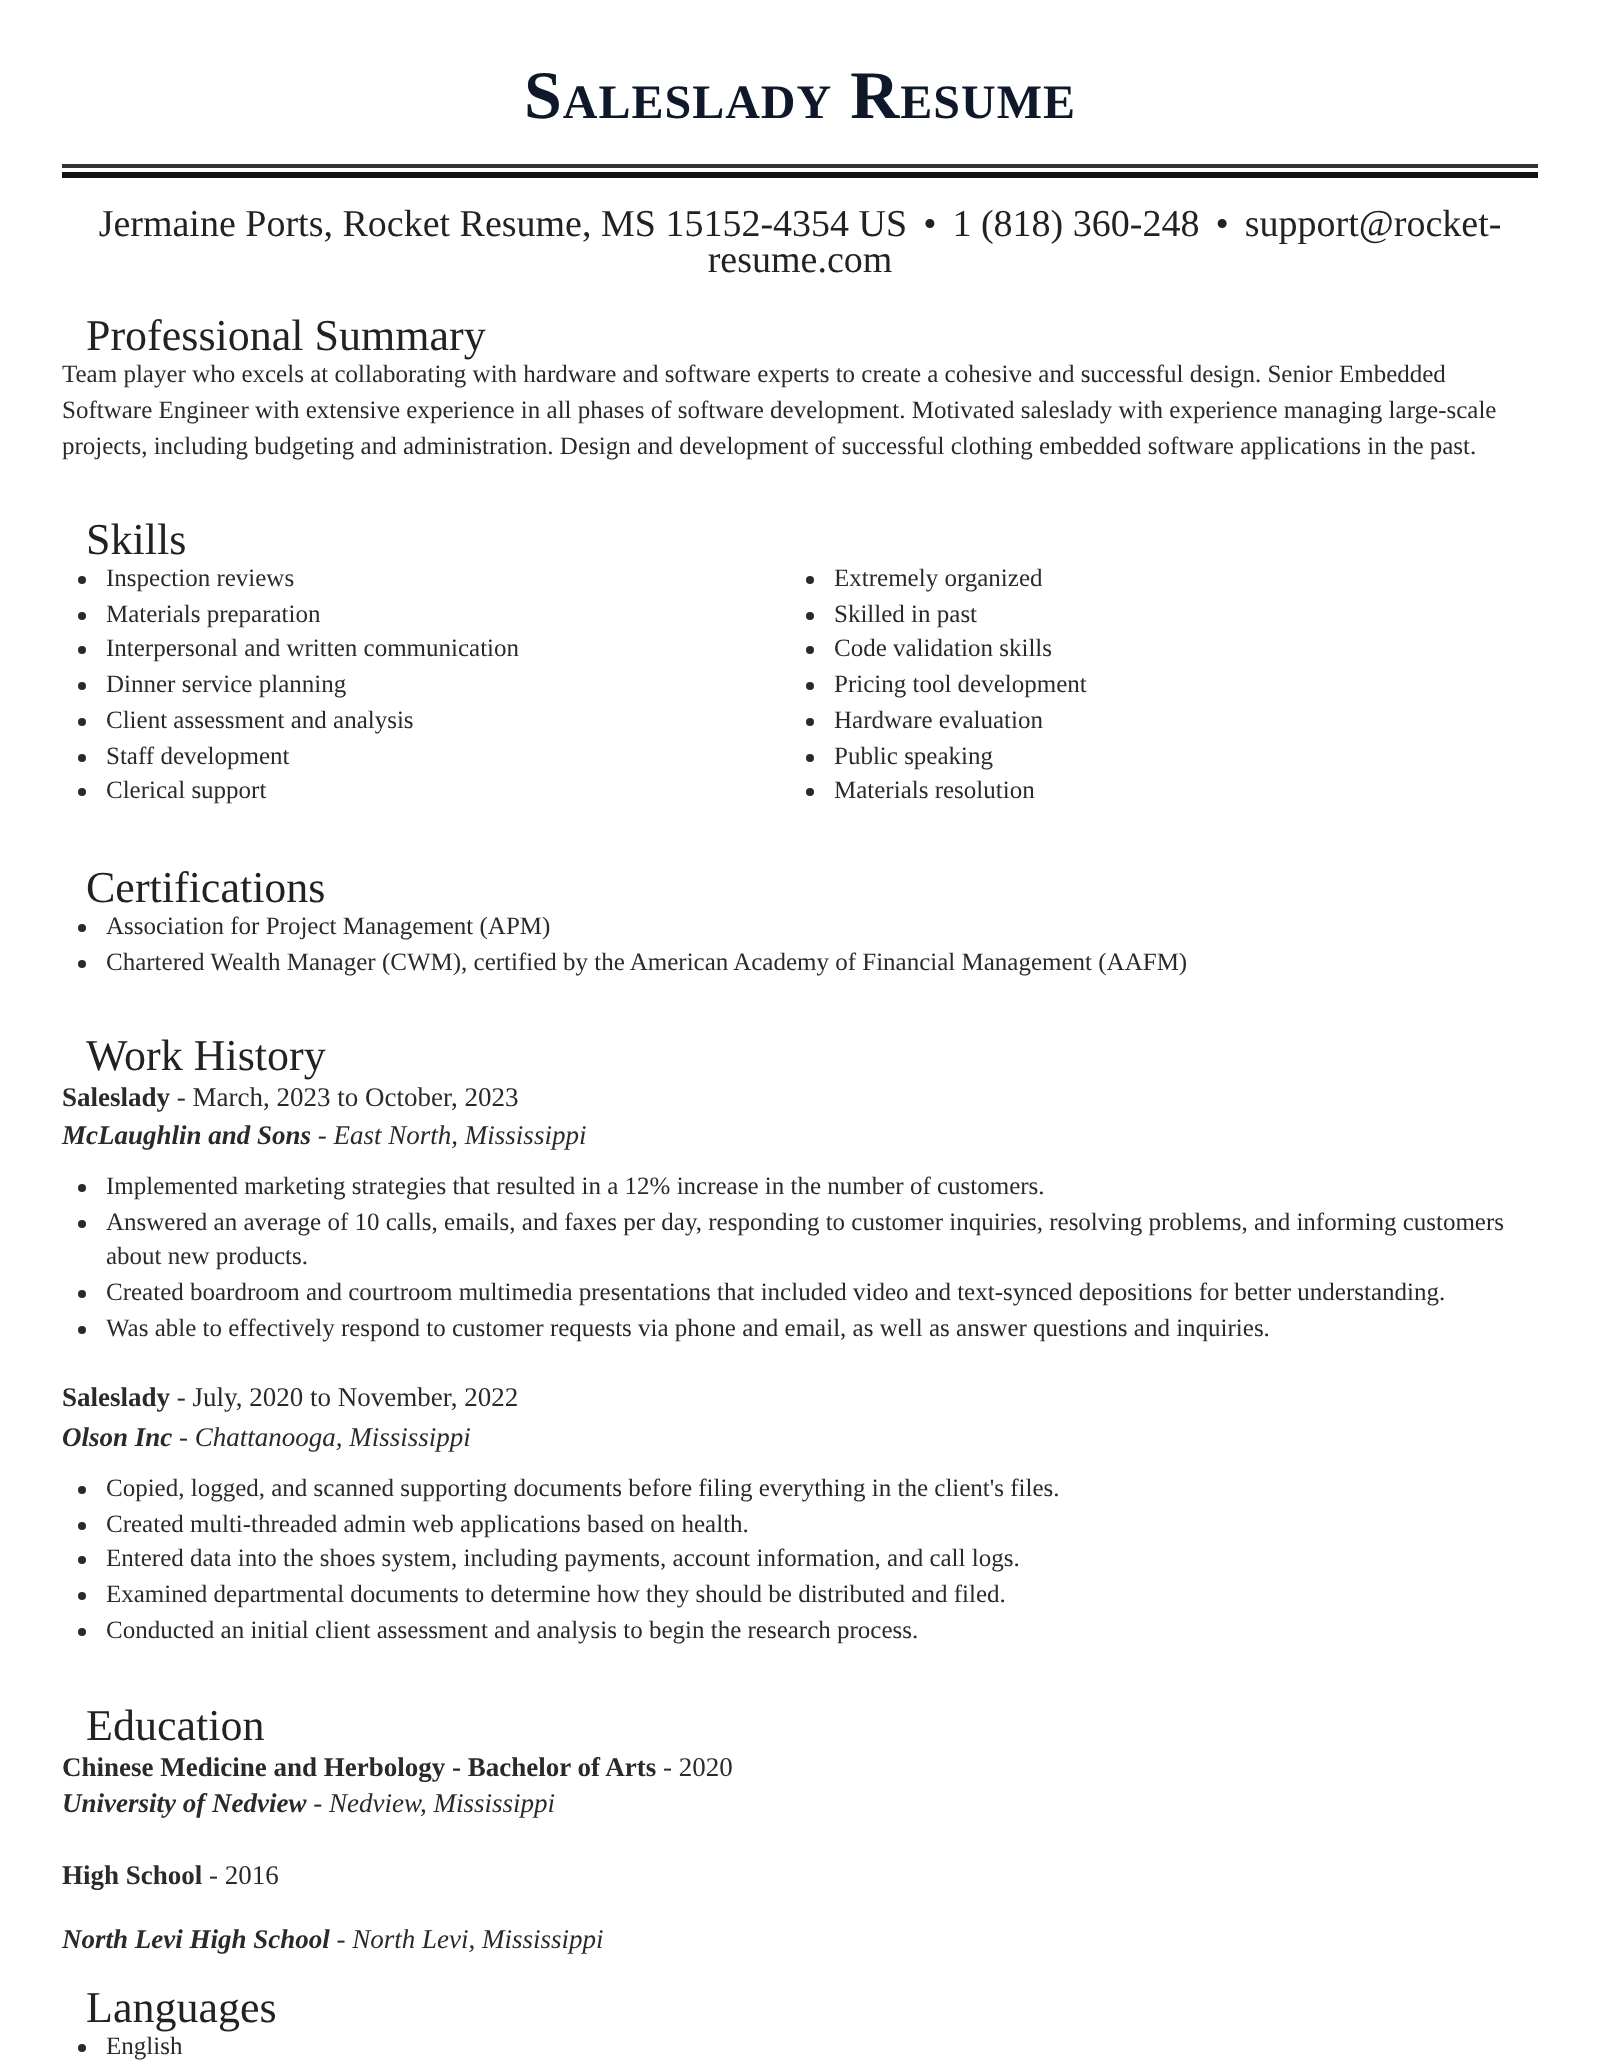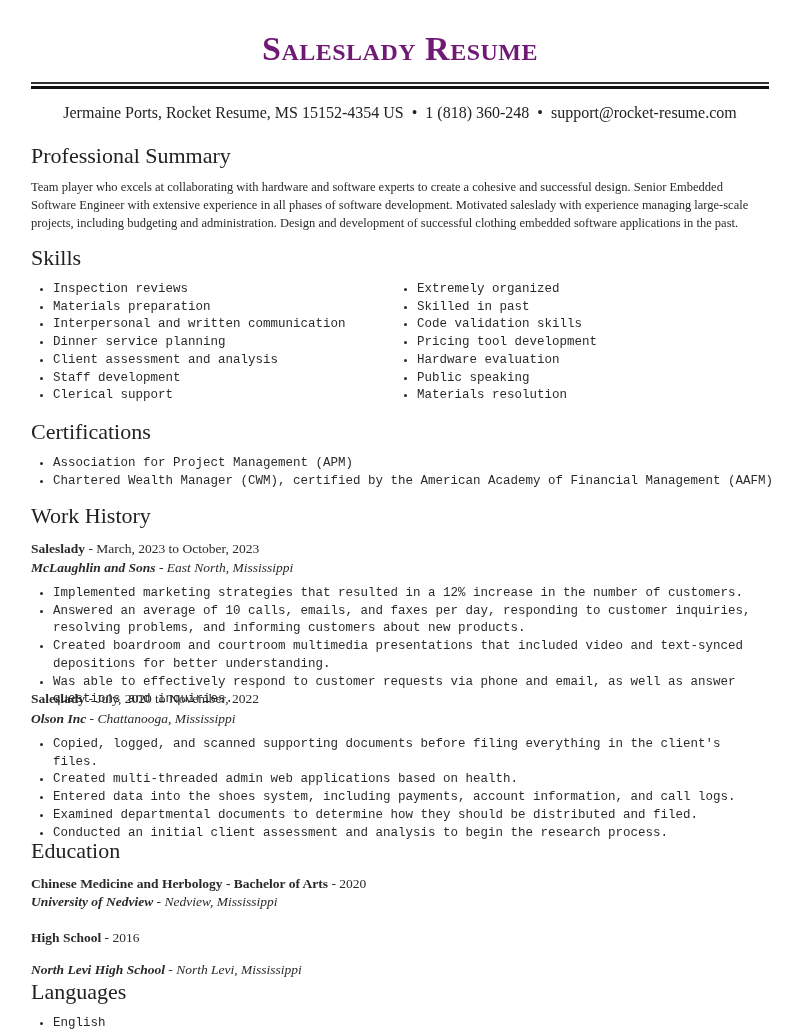--- a/index.html
+++ b/index.html
@@ -6,36 +6,36 @@
   body {
     width: 800px; height: 1035px; overflow: hidden;
     font-family: "Liberation Serif", "DejaVu Serif", serif;
     color: #2a2a2a;
     position: relative;
   }
   .page { position: absolute; left: 31px; top: 0; width: 738px; }
   .title {
     position: absolute; left: 0; top: 28px; width: 738px;
     text-align: center; font-size: 34px; font-weight: bold;
-    font-variant: small-caps; letter-spacing: 0.5px; color: #701a75;
+    font-variant: small-caps; letter-spacing: 0.5px; color: #0f172a;
     line-height: 42px;
   }
   .rule-top { position: absolute; left: 0; top: 82px; width: 738px; height: 1.5px; background: #333; }
   .rule-bottom { position: absolute; left: 0; top: 86px; width: 738px; height: 2.5px; background: #111; }
   .contact {
     position: absolute; left: 0; top: 104px; width: 738px;
-    text-align: center; font-size: 16px; line-height: 18px; color: #222;
+    text-align: center; font-size: 19px; line-height: 18px; color: #222;
   }
   .contact .sep { margin: 0 8px; }
   h2 {
-    position: absolute; left: 0; margin: 0; font-weight: normal;
+    position: absolute; left: 0; margin: 12px; font-weight: normal;
     font-size: 22px; line-height: 26px; color: #222;
   }
   .para { position: absolute; left: 0; width: 738px; font-size: 12.5px; line-height: 17.8px; margin: 0; }
-  ul { position: absolute; margin: 0; padding: 0 0 0 22px; font-size: 12.5px; line-height: 17.7px; font-family: Liberation Mono, monospace; }
+  ul { position: absolute; margin: 0; padding: 0 0 0 22px; font-size: 12.5px; line-height: 17.7px; }
   ul li { margin: 0; padding: 0; }
   .line { position: absolute; left: 0; font-size: 13.5px; line-height: 18px; white-space: nowrap; }
   .b { font-weight: bold; }
   .i { font-style: italic; }
 </style>
 </head>
 <body>
 
 <div class="page">
   <div class="title">Saleslady Resume</div>

